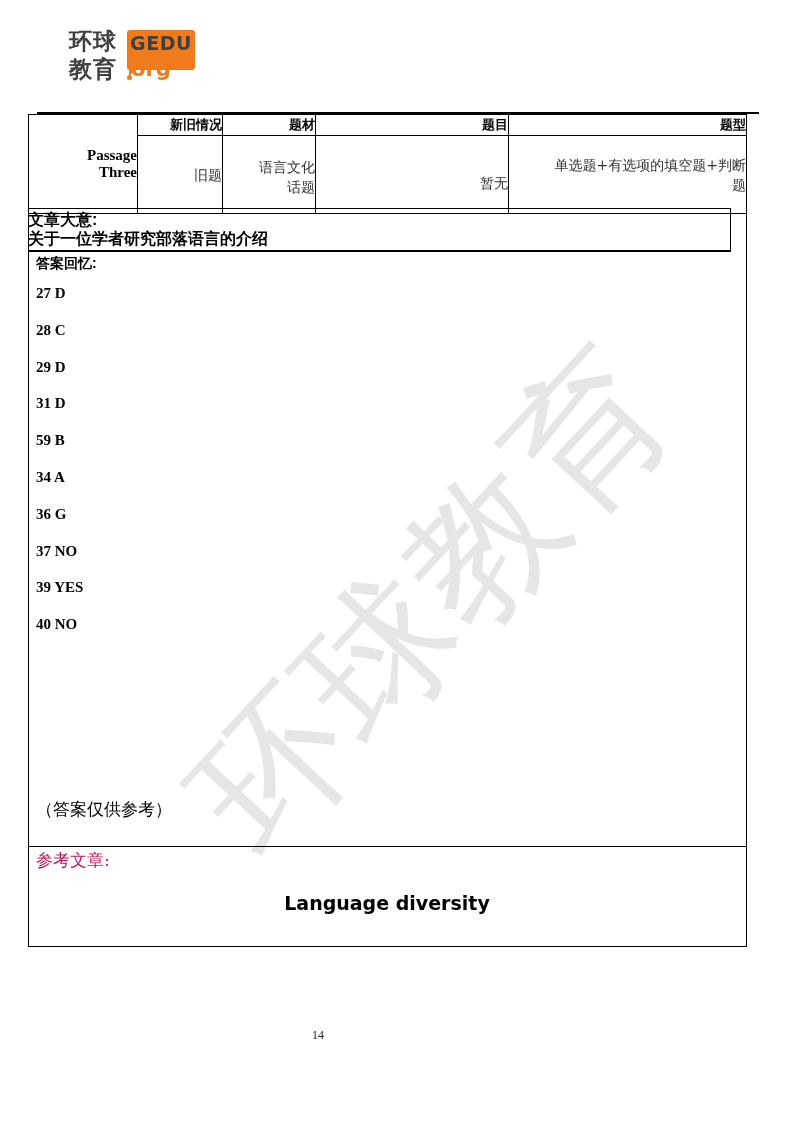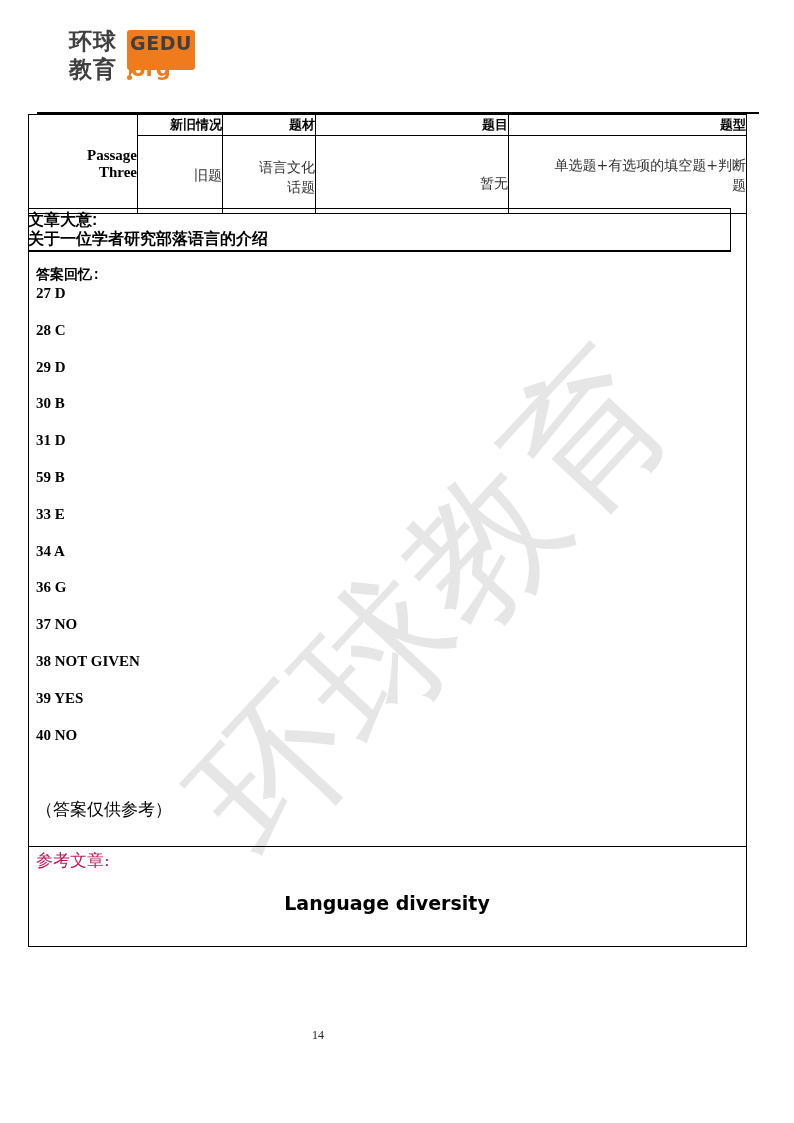--- a/index.html
+++ b/index.html
@@ -160,22 +160,22 @@
       font-weight: bold;
       font-size: 16px;
       line-height: 18px;
     }
     .summary-box .label { top: 2px; }
     .summary-box .text { top: 21px; }
 
     .answers-title {
       position: absolute;
       left: 36px;
-      top: 266px;
-      font-family: Liberation Mono, monospace;
+      top: 254px;
+      font-family: Liberation Sans, sans-serif;
       font-weight: bold;
       font-size: 14px;
       line-height: 18px;
     }
     .answer-list {
       position: absolute;
       left: 36px;
       top: 284px;
       margin: 0;
       padding: 0;
@@ -309,28 +309,25 @@
 <div class="summary-box">
   <div class="label">文章大意:</div>
   <div class="text">关于一位学者研究部落语言的介绍</div>
 </div>
 
 <div class="answers-title">答案回忆:</div>
 <ul class="answer-list">
   <li>27 D</li>
   <li>28 C</li>
   <li>29 D</li>
-  <li>30 B</li>
   <li>31 D</li>
   <li>59 B</li>
-  <li>33 E</li>
   <li>34 A</li>
   <li>36 G</li>
   <li>37 NO</li>
-  <li>38 NOT GIVEN</li>
   <li>39 YES</li>
   <li>40 NO</li>
 </ul>
 <div class="answer-note">（答案仅供参考）</div>
 
 <div class="ref-divider"></div>
 <div class="ref-label">参考文章:</div>
 <div class="ref-title">Language diversity</div>
 
 <div class="page-number">14</div>

